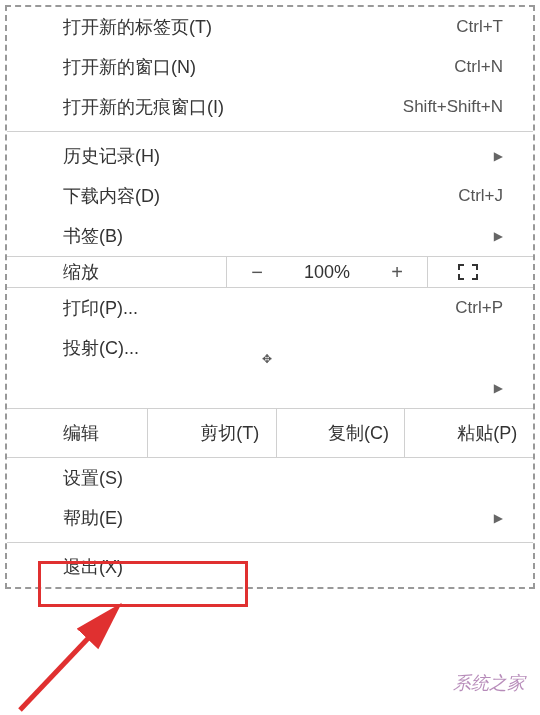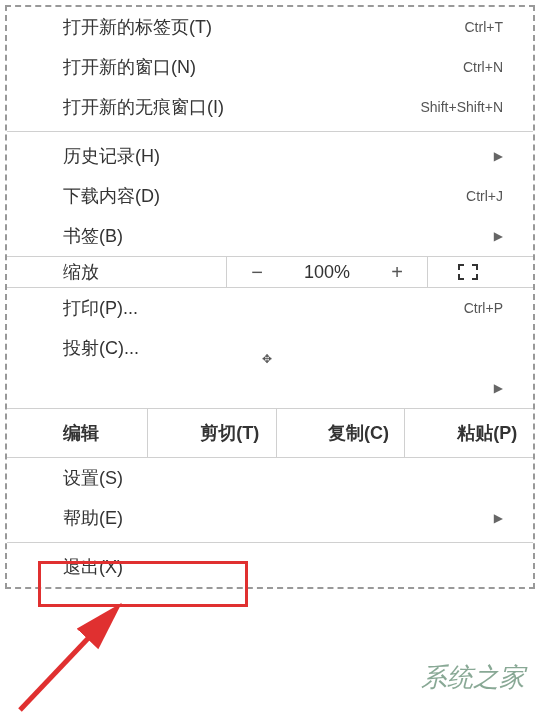--- a/index.html
+++ b/index.html
@@ -28,21 +28,21 @@
       justify-content: flex-end;
       padding: 8px 30px 8px 56px;
       height: 40px;
       cursor: default;
     }
     .menu-item .label {
       flex: 1;
     }
     .menu-item .shortcut {
       color: #555;
-      font-size: 14px;
+      font-size: 17px;
     }
     .menu-item .arrow {
       color: #666;
       font-size: 12px;
       margin-left: 10px;
     }
     .separator {
       height: 1px;
       background: #d0d0d0;
       margin: 4px 0;
@@ -104,21 +104,20 @@
     .fullscreen-icon .tl { top: 0; left: 0; border-right: none; border-bottom: none; }
     .fullscreen-icon .tr { top: 0; right: 0; border-left: none; border-bottom: none; }
     .fullscreen-icon .bl { bottom: 0; left: 0; border-right: none; border-top: none; }
     .fullscreen-icon .br { bottom: 0; right: 0; border-left: none; border-top: none; }
     .edit-row {
       display: flex;
       align-items: center;
       height: 50px;
       border-top: 1px solid #d0d0d0;
       border-bottom: 1px solid #d0d0d0;
-      font-weight: bold;
     }
     .edit-label {
       padding-left: 56px;
       width: 140px;
       height: 100%;
       display: flex;
       align-items: center;
     }
     .edit-btn {
       flex: 1;
@@ -153,22 +152,22 @@
       left: 262px;
       top: 352px;
       font-size: 12px;
       color: #555;
       pointer-events: none;
     }
     .watermark {
       position: absolute;
       right: 15px;
       bottom: 20px;
-      font-size: 26px;
-      color: #14532d;
+      font-size: 18px;
+      color: #701a75;
       opacity: 0.5;
       pointer-events: none;
       font-style: italic;
     }
   </style>
 </head>
 <body>
 
 <div class="menu-container">
 

